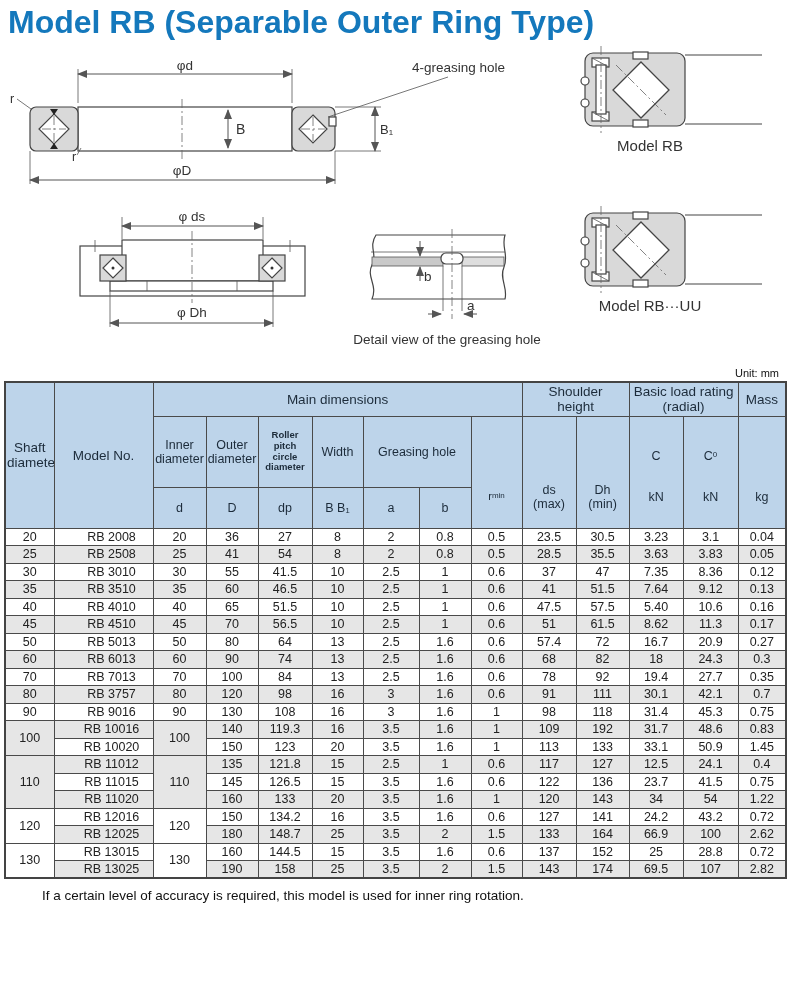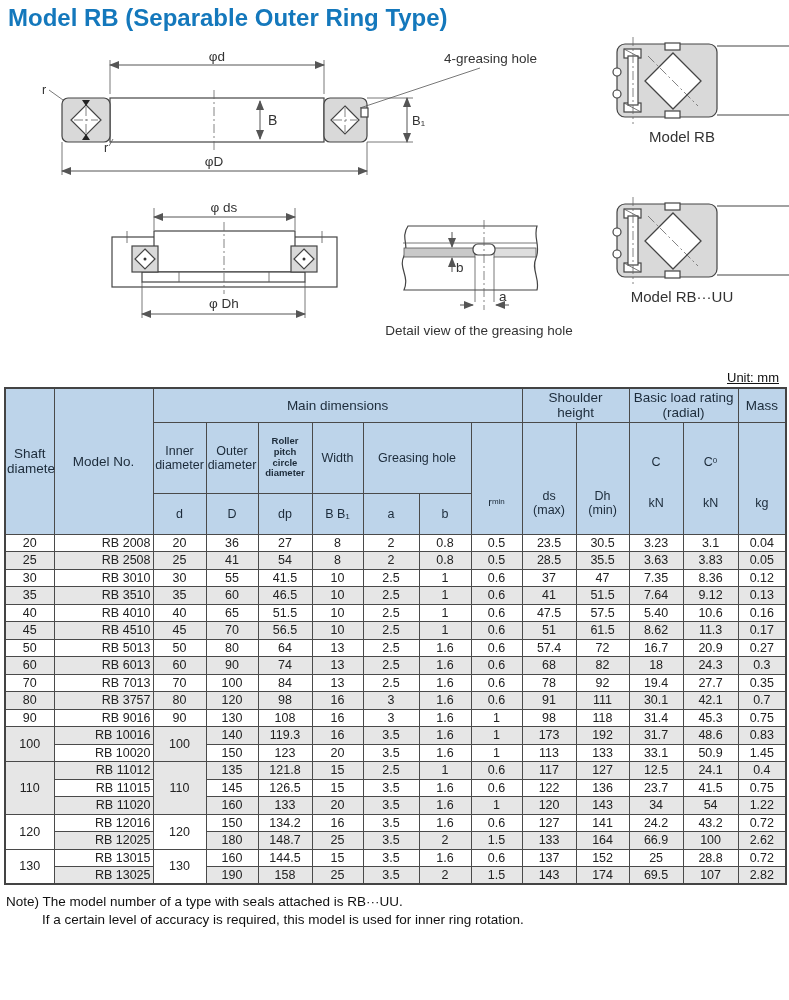--- a/index.html
+++ b/index.html
@@ -1,40 +1,40 @@
 <!DOCTYPE html>
 <html><head>
 <meta charset="utf-8">
 <style>
   html,body{margin:0;padding:0;}
   body{width:789px;height:1000px;background:#fff;font-family:"Liberation Sans",sans-serif;color:#222;overflow:hidden;}
-  h1{font-size:24px;font-weight:bold;color:#1478bc;margin:4px 0 0 8px;}
-  .diagrams{position:relative;width:626px;height:322px;padding-left:32px;}
+  h1{font-size:32px;font-weight:bold;color:#1478bc;margin:4px 0 0 8px;}
+  .diagrams{position:relative;width:626px;height:322px;}
   svg text{font-family:"Liberation Sans",sans-serif;fill:#333;}
   .dim{stroke:#555;stroke-width:1;fill:none;}
   .ext{stroke:#555;stroke-width:0.8;fill:none;}
   .cl{stroke:#666;stroke-width:0.8;fill:none;stroke-dasharray:9 3 2 3;}
   .out{stroke:#444;stroke-width:1.2;fill:#fff;}
   .outg{stroke:#444;stroke-width:1.2;fill:#d9d9d9;}
   .thin{stroke:#555;stroke-width:0.8;fill:none;}
-  .unit{text-align:right;font-size:13px;margin:16px 10px 2px 0;color:#111;text-decoration:underline;}
+  .unit{text-align:right;font-size:11px;margin:4px 10px 2px 0;color:#111;}
   table{border-collapse:collapse;table-layout:fixed;width:781px;margin:0 4px;border:2px solid #444;}
   th,td{border:1px solid #4a4a4a;text-align:center;overflow:hidden;box-sizing:border-box;}
   thead th{background:#bdd4ea;color:#1c2b3a;font-weight:normal;font-size:12.5px;line-height:1.12;white-space:pre-line;}
   tr.h1 th{height:34px;font-size:13.5px;}
   tr.h2 th{height:52px;}
   tr.h3 th{height:30px;}
   th.small{font-size:9.5px;font-weight:bold;}
   th.split{padding:0;}
   .cell-col{display:flex;flex-direction:column;height:83px;}
   .cell-col .t{flex:1;display:flex;align-items:center;justify-content:center;}
   .cell-col .u{min-height:32px;display:flex;align-items:center;justify-content:center;padding-bottom:1px;}
   sub{font-size:8px;}
   td{font-size:12.5px;height:17.5px;padding:0 2px;color:#222;}
-  td.model{text-align:right;padding-left:18px;}
+  td.model{text-align:center;padding-left:18px;}
   tr.shade td{background:#e6e6e6;}
   td.merged{background:#fff;}
   .note{font-size:13.5px;margin:8px 0 0 6px;line-height:1.3;color:#111;}
   .note .indent{margin-left:36px;}
 </style>
 </head>
 <body>
 
 <h1>Model RB (Separable Outer Ring Type)</h1>
 
@@ -410,21 +410,21 @@
       <tr class="shade">
         <td rowspan="2" class="merged">100</td>
         <td class="model">RB 10016</td>
         <td rowspan="2" class="merged">100</td>
         <td>140</td>
         <td>119.3</td>
         <td>16</td>
         <td>3.5</td>
         <td>1.6</td>
         <td>1</td>
-        <td>173</td>
+        <td>109</td>
         <td>192</td>
         <td>31.7</td>
         <td>48.6</td>
         <td>0.83</td>
       </tr>
       <tr>
         <td class="model">RB 10020</td>
         <td>150</td>
         <td>123</td>
         <td>20</td>
@@ -538,15 +538,14 @@
         <td>143</td>
         <td>174</td>
         <td>69.5</td>
         <td>107</td>
         <td>2.82</td>
       </tr>
     </tbody>
 </table>
 
 <div class="note">
-  <div>Note) The model number of a type with seals attached is RB···UU.</div>
   <div class="indent">If a certain level of accuracy is required, this model is used for inner ring rotation.</div>
 </div>
 
 </body></html>

